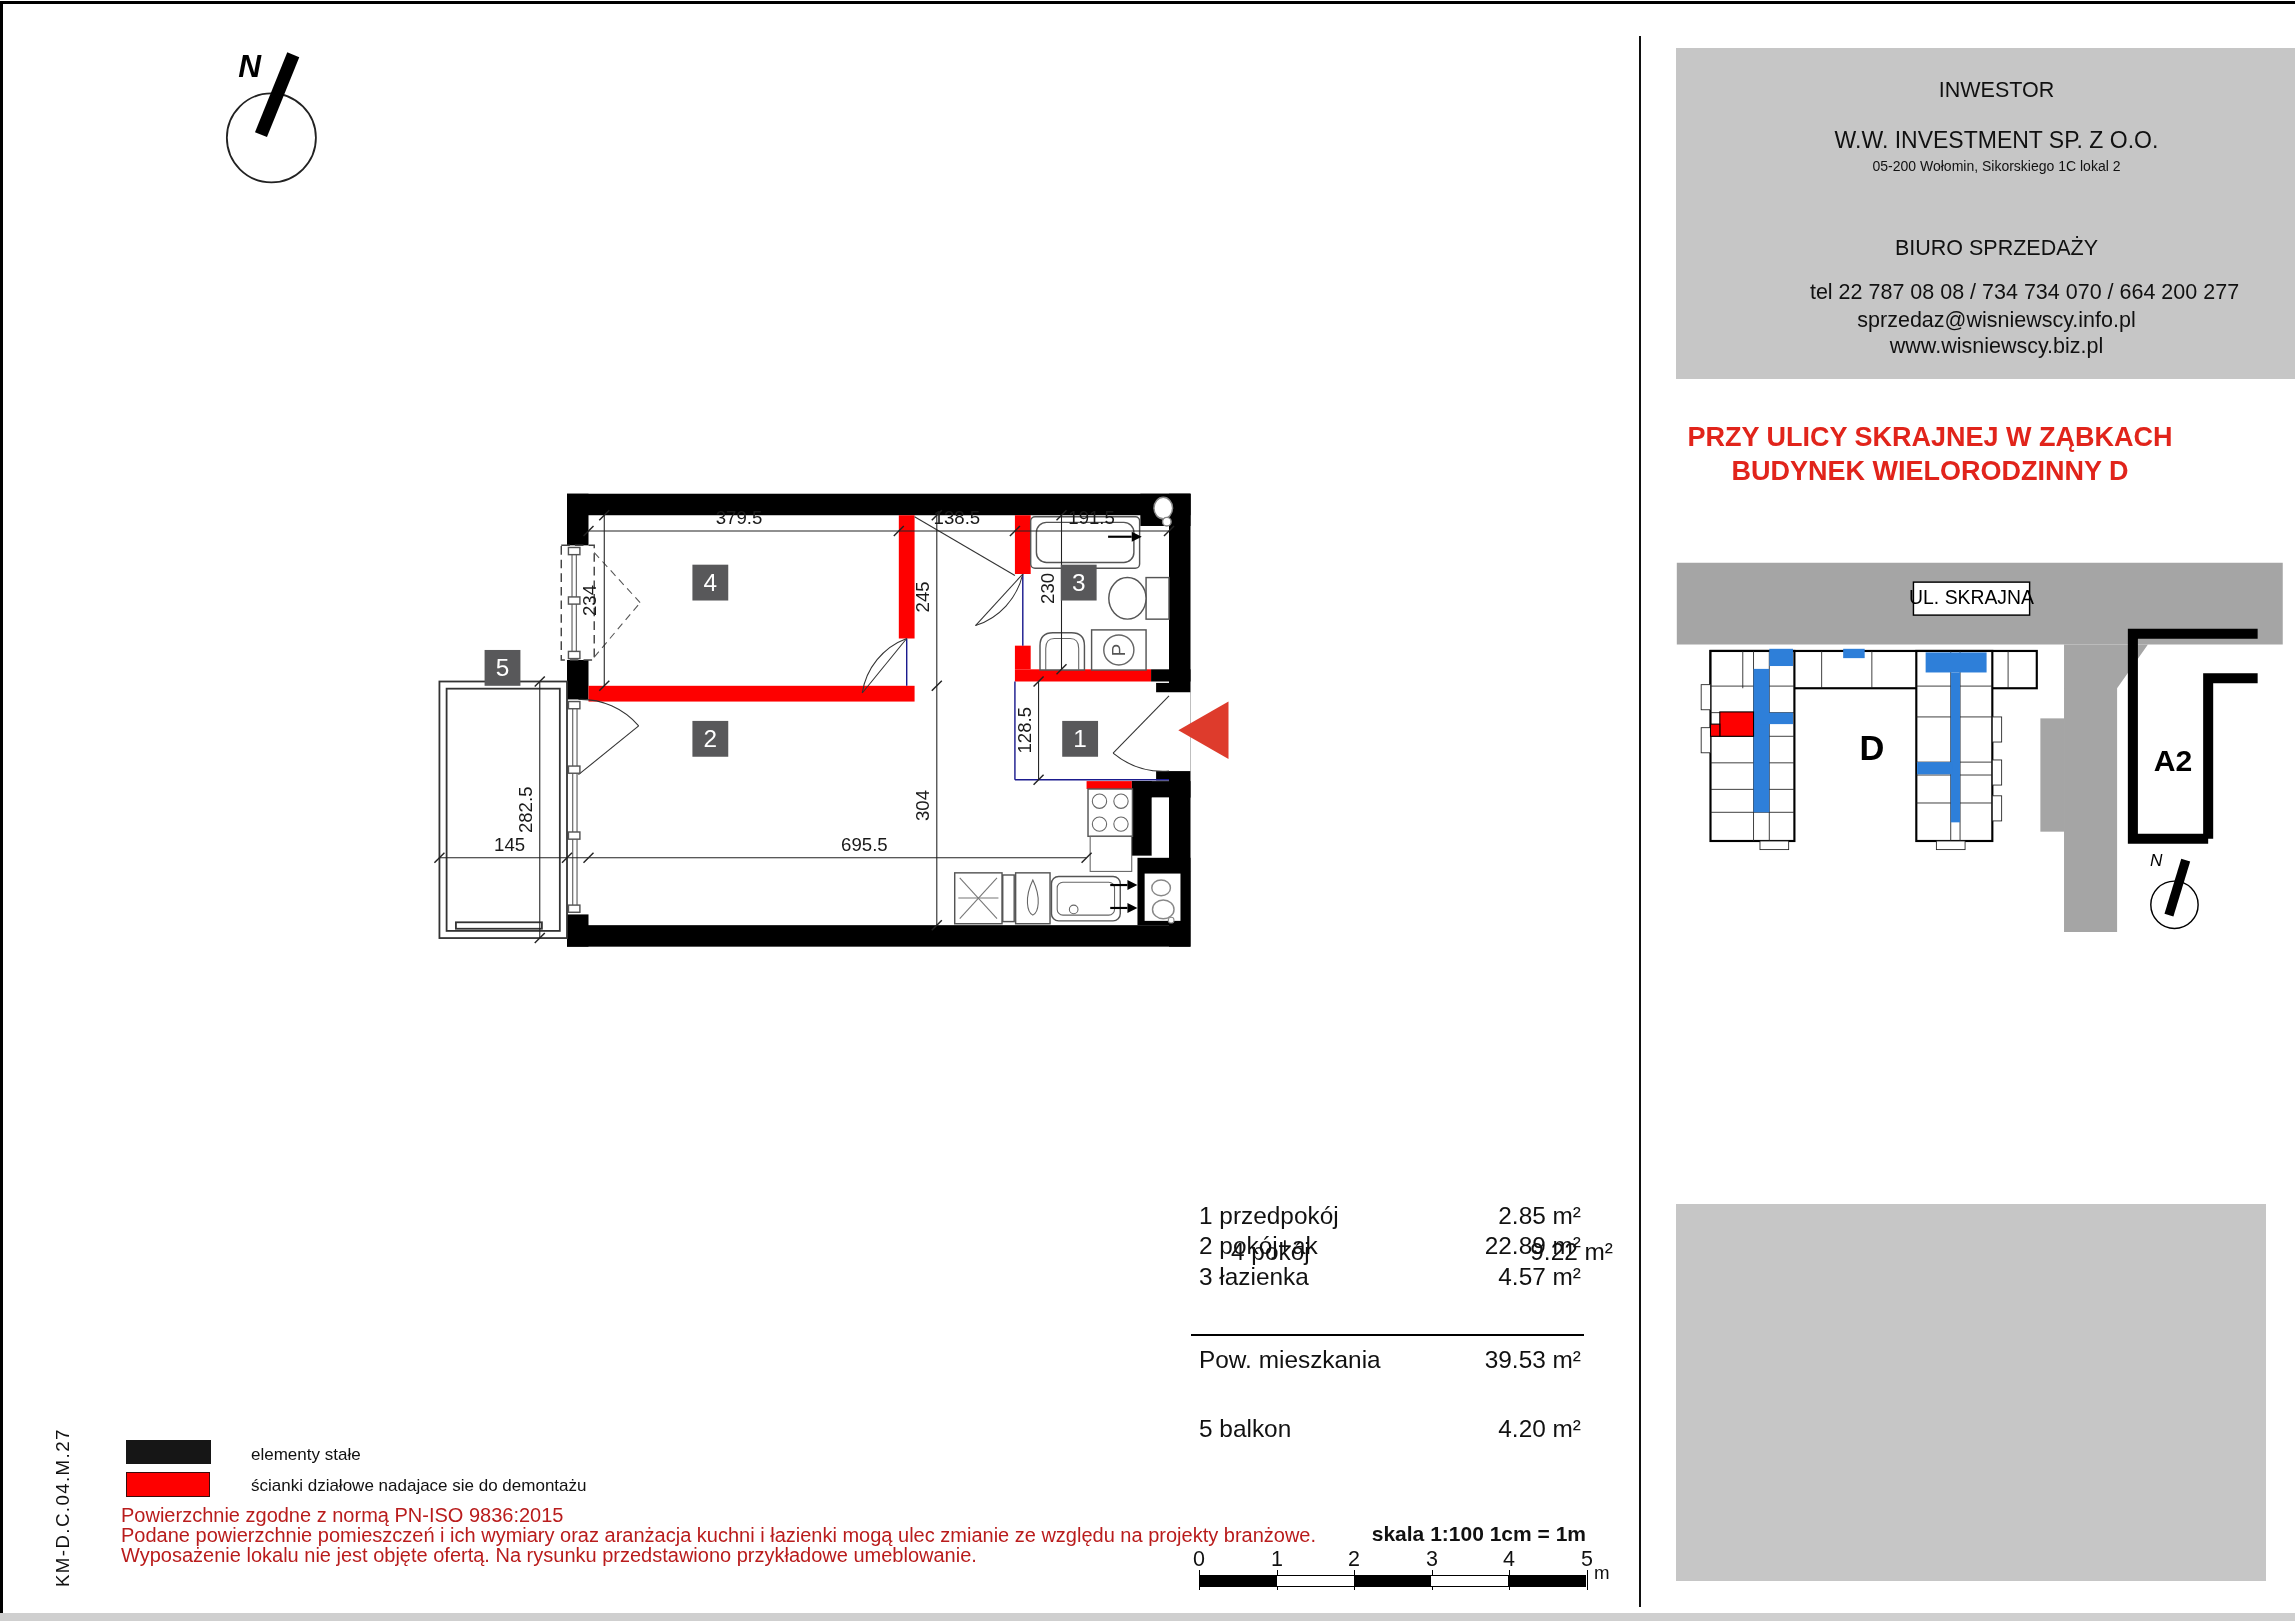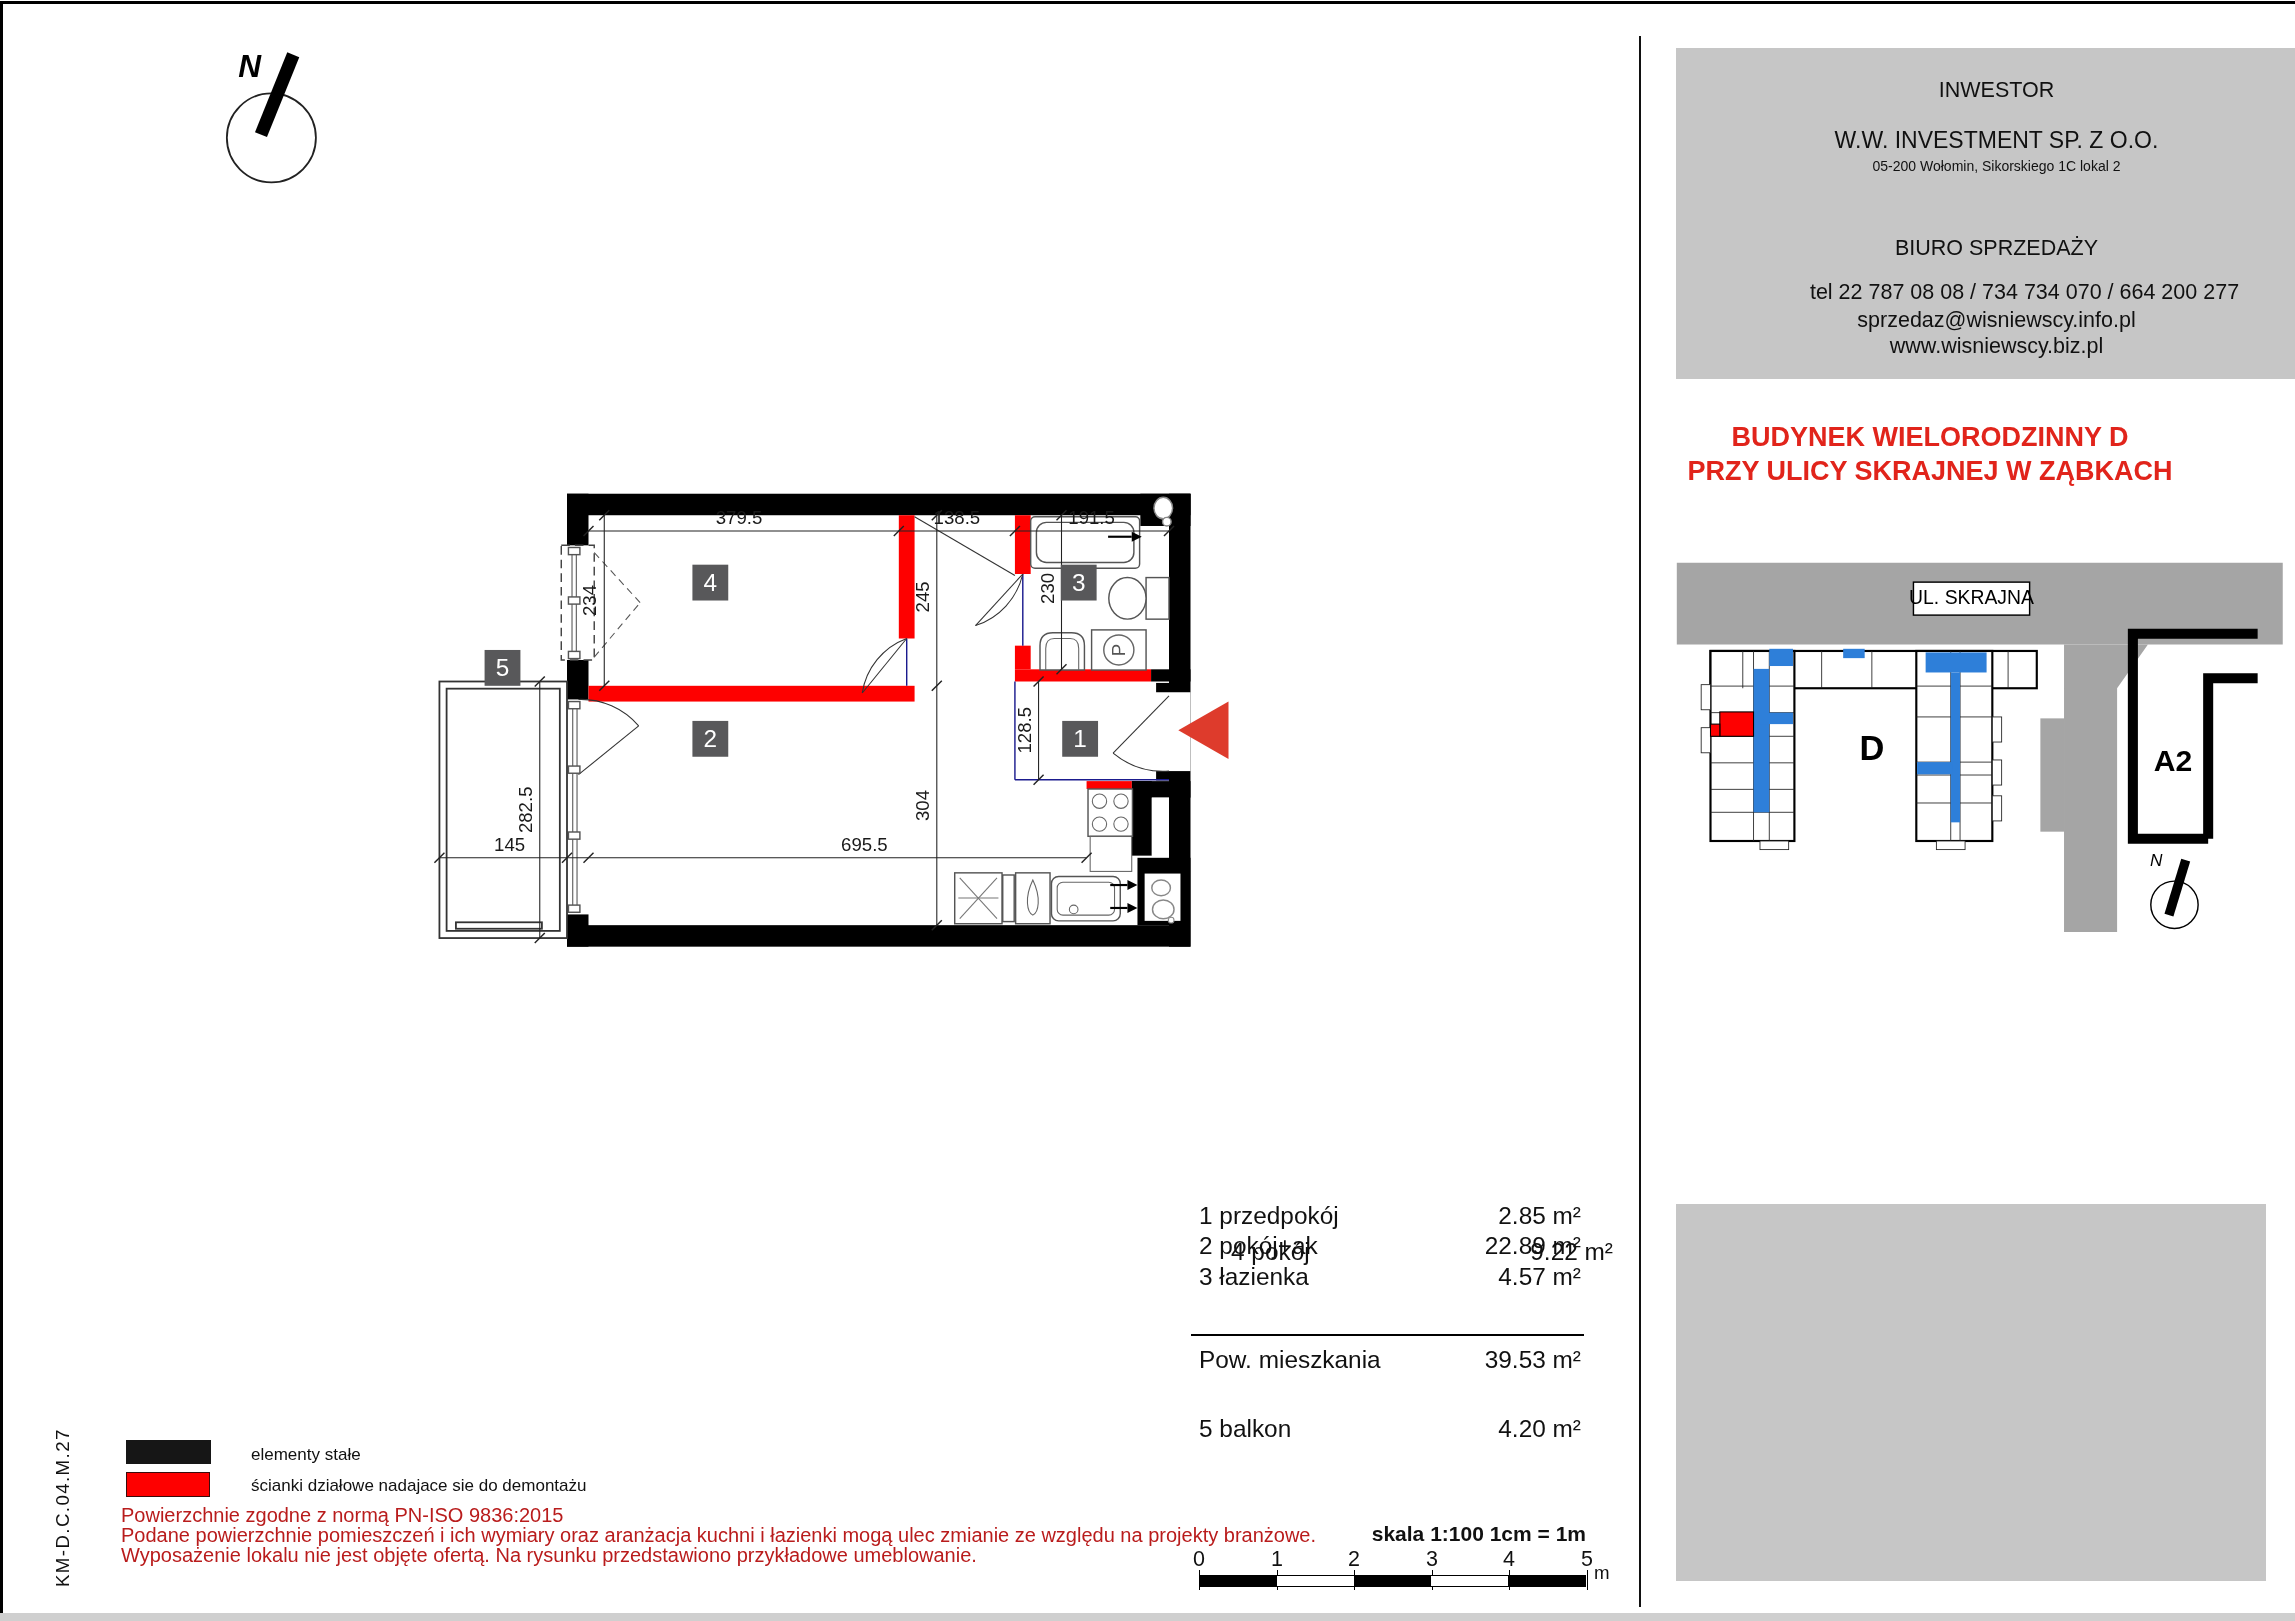--- a/index.html
+++ b/index.html
@@ -236,22 +236,22 @@
     <div class="hdr-line" style="top:30px;font-size:21.5px;">INWESTOR</div>
     <div class="hdr-line" style="top:79px;font-size:23px;">W.W. INVESTMENT SP. Z O.O.</div>
     <div class="hdr-line" style="top:110px;font-size:14px;">05-200 Wołomin, Sikorskiego 1C lokal 2</div>
     <div class="hdr-line" style="top:188px;font-size:21.5px;">BIURO SPRZEDAŻY</div>
     <div class="hdr-line" style="top:232px;font-size:21.5px;margin-left:28px;">tel 22 787 08 08 / 734 734 070 / 664 200 277</div>
     <div class="hdr-line" style="top:260px;font-size:21.5px;">sprzedaz@wisniewscy.info.pl</div>
     <div class="hdr-line" style="top:286px;font-size:21.5px;">www.wisniewscy.biz.pl</div>
   </div>
 
   <div class="abs" style="left:1679px;top:420px;width:502px;text-align:center;color:#e1241b;font-weight:bold;font-size:27px;line-height:34px;">
+    <div>PRZY ULICY SKRAJNEJ W ZĄBKACH</div>
     <div>BUDYNEK WIELORODZINNY D</div>
-    <div>PRZY ULICY SKRAJNEJ W ZĄBKACH</div>
   </div>
 
   <svg class="abs" style="left:1671px;top:552px;" width="624" height="545" viewBox="0 0 870 760">
     <rect x="8" y="15" width="845" height="114" fill="#a5a5a5"></rect>
     <polygon points="548,129 665,129 622,190 622,530 548,530" fill="#a5a5a5"></polygon>
     <rect x="515" y="232" width="33" height="158" fill="#a5a5a5"></rect>
     <rect x="338" y="42" width="162" height="46" fill="#fff" stroke="#000" stroke-width="2"></rect>
     <text x="419" y="73" font-size="27" text-anchor="middle" fill="#000">UL. SKRAJNA</text>
 
     <g stroke="#000" stroke-width="3" fill="#fff">

